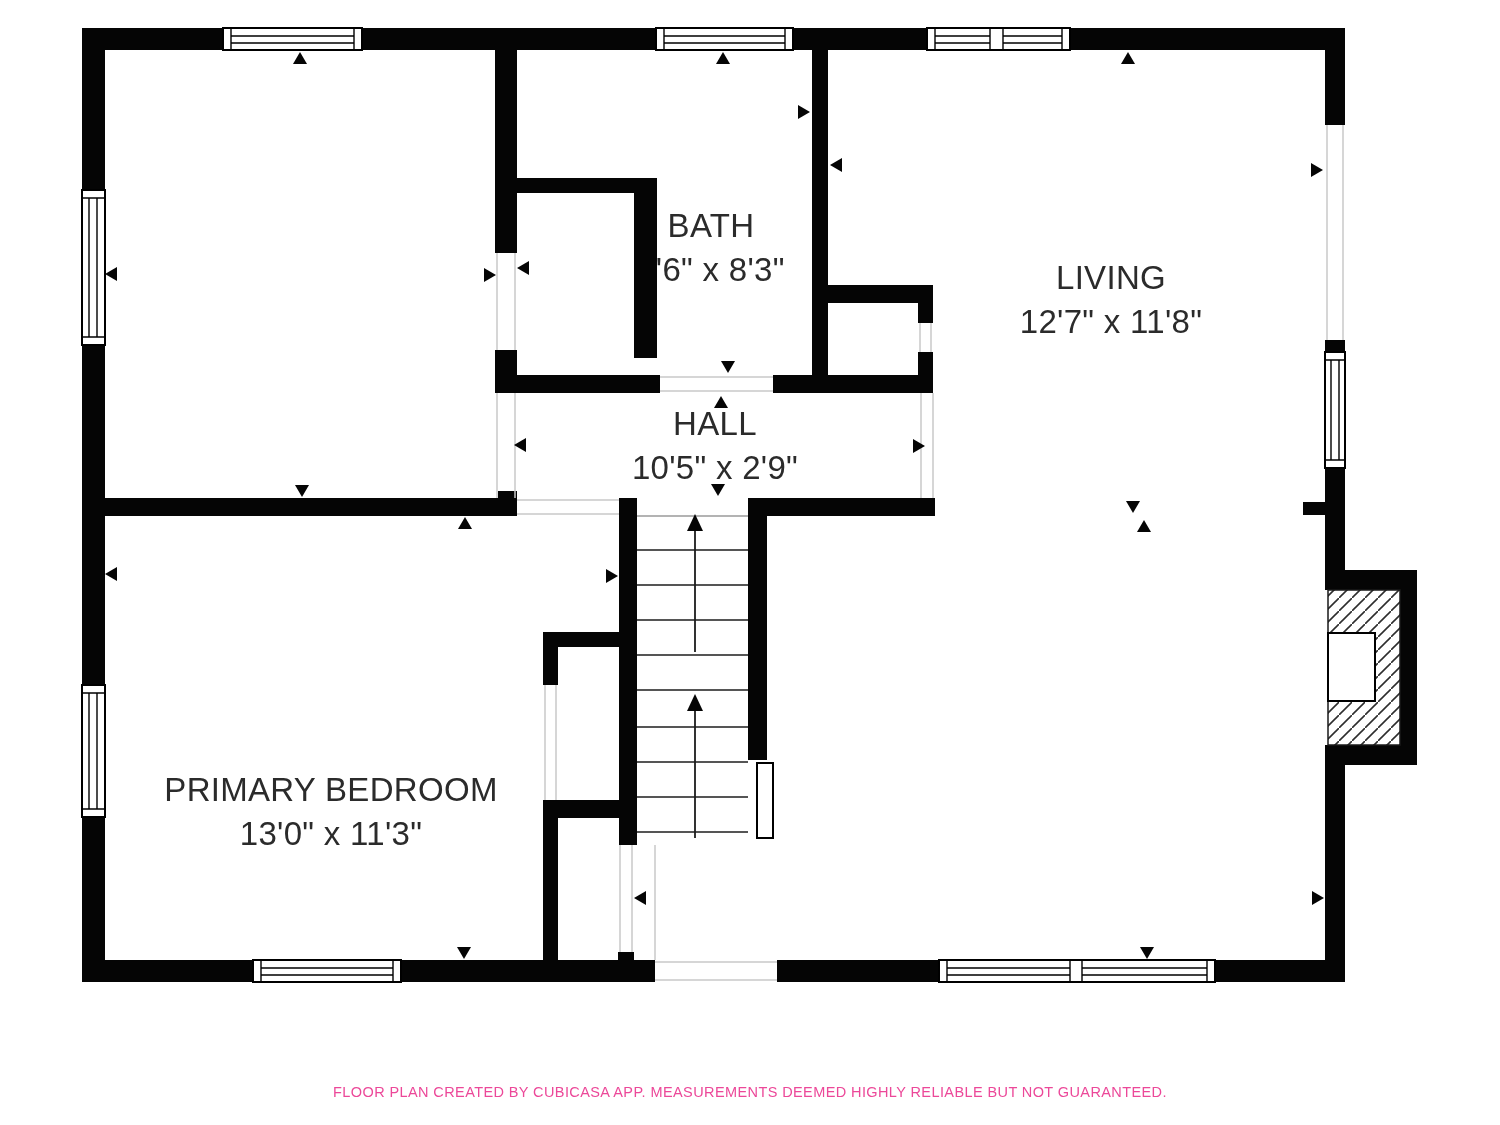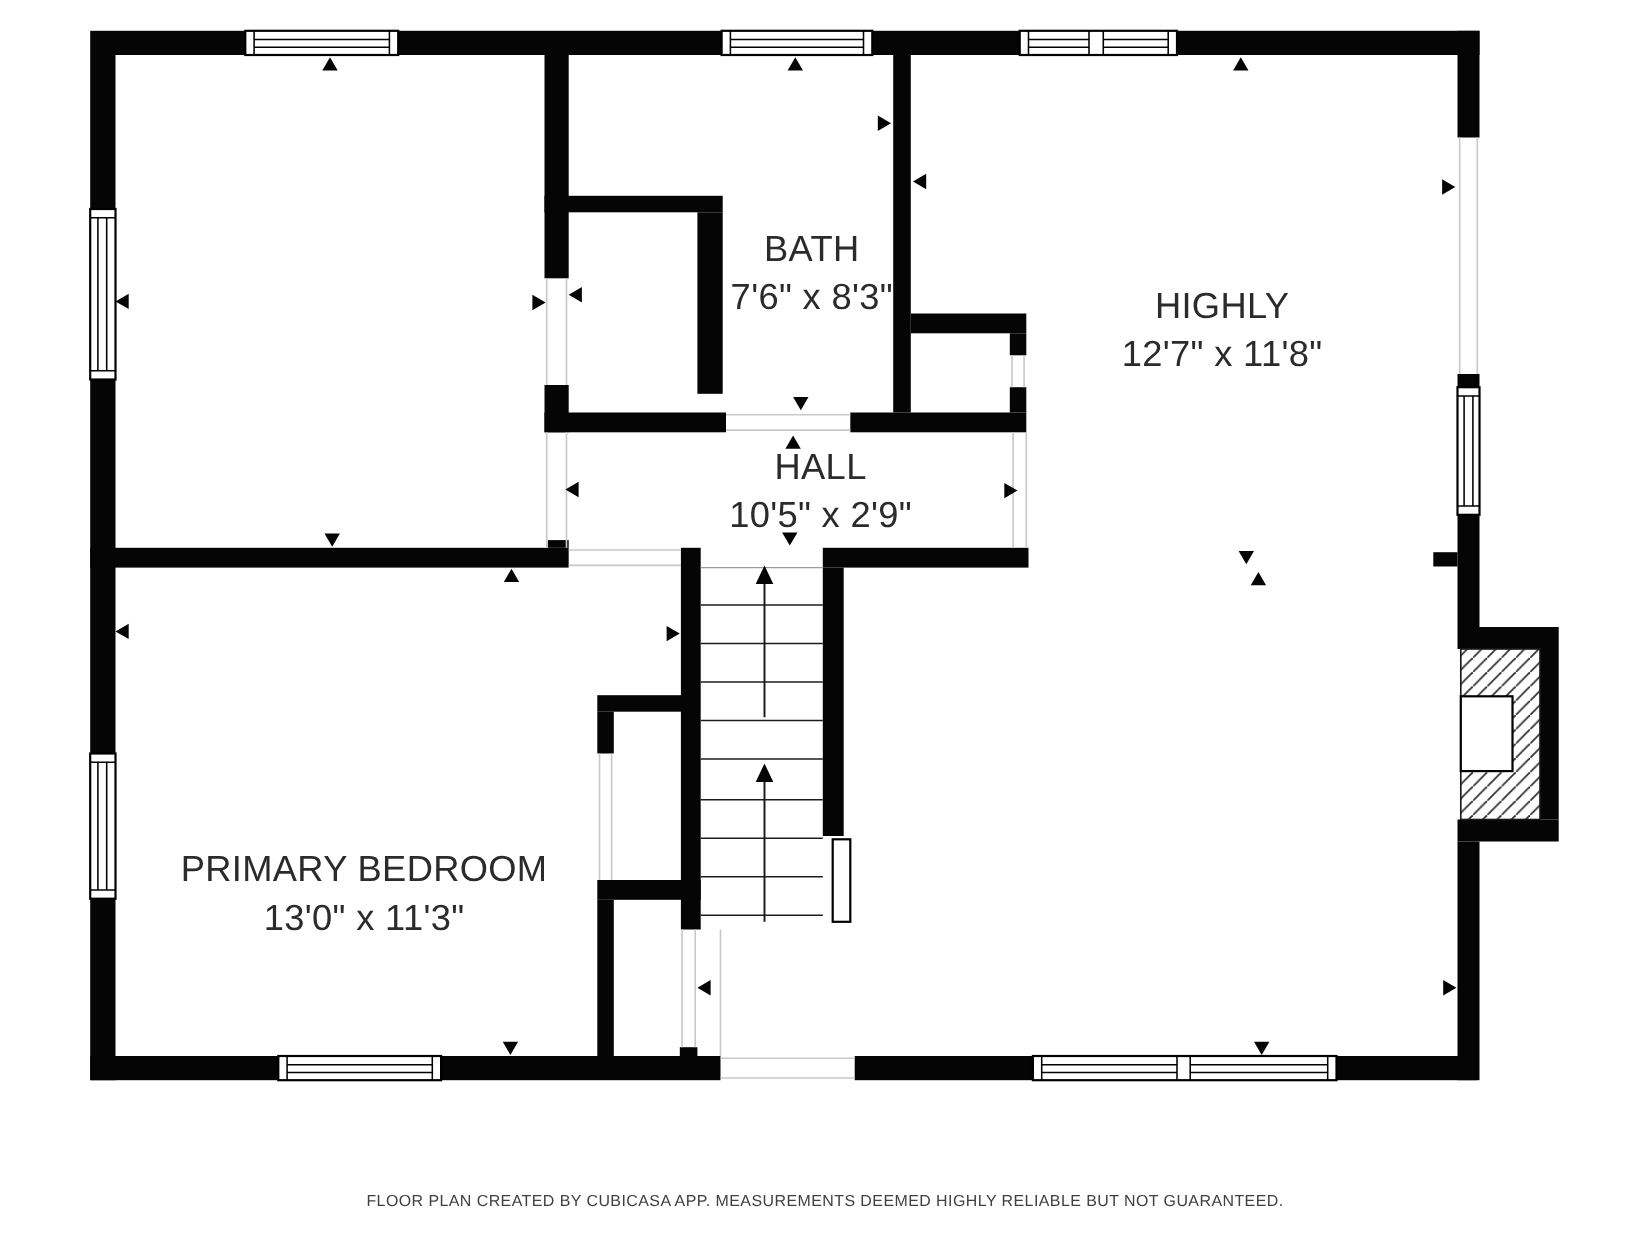--- a/index.html
+++ b/index.html
@@ -9,38 +9,38 @@
   }
   .labels{position:absolute;inset:0;z-index:1;}
   .room-label{
     position:absolute;transform:translate(-50%,-50%);
     text-align:center;color:#2b2b2b;font-size:33px;line-height:44px;
     letter-spacing:0.3px;white-space:nowrap;
   }
   .plan-svg{position:absolute;left:0;top:0;z-index:2;pointer-events:none;}
   .footer-note{
     position:absolute;left:750px;top:1092px;transform:translate(-50%,-50%);
-    color:#404040;font-size:14.5px;letter-spacing:0.4px;white-space:nowrap;z-index:3;
+    color:#ec4899;font-size:14.5px;letter-spacing:0.4px;white-space:nowrap;z-index:3;
   }
 </style>
 </head>
 <body>
 
 <div class="canvas">
 
   <div class="labels">
-    <div class="room-label" style="left:738px;top:248px;">
+    <div class="room-label" style="left:711px;top:248px;">
       <div>BATH</div>
       <div>7'6" x 8'3"</div>
     </div>
     <div class="room-label" style="left:1111px;top:300px;">
-      <div>HIGHLY</div>
+      <div>LIVING</div>
       <div>12'7" x 11'8"</div>
     </div>
-    <div class="room-label" style="left:746px;top:446px;">
+    <div class="room-label" style="left:715px;top:446px;">
       <div>HALL</div>
       <div>10'5" x 2'9"</div>
     </div>
     <div class="room-label" style="left:331px;top:812px;">
       <div>PRIMARY BEDROOM</div>
       <div>13'0" x 11'3"</div>
     </div>
   </div>
 
   <svg class="plan-svg" width="1500" height="1125" viewBox="0 0 1500 1125">

